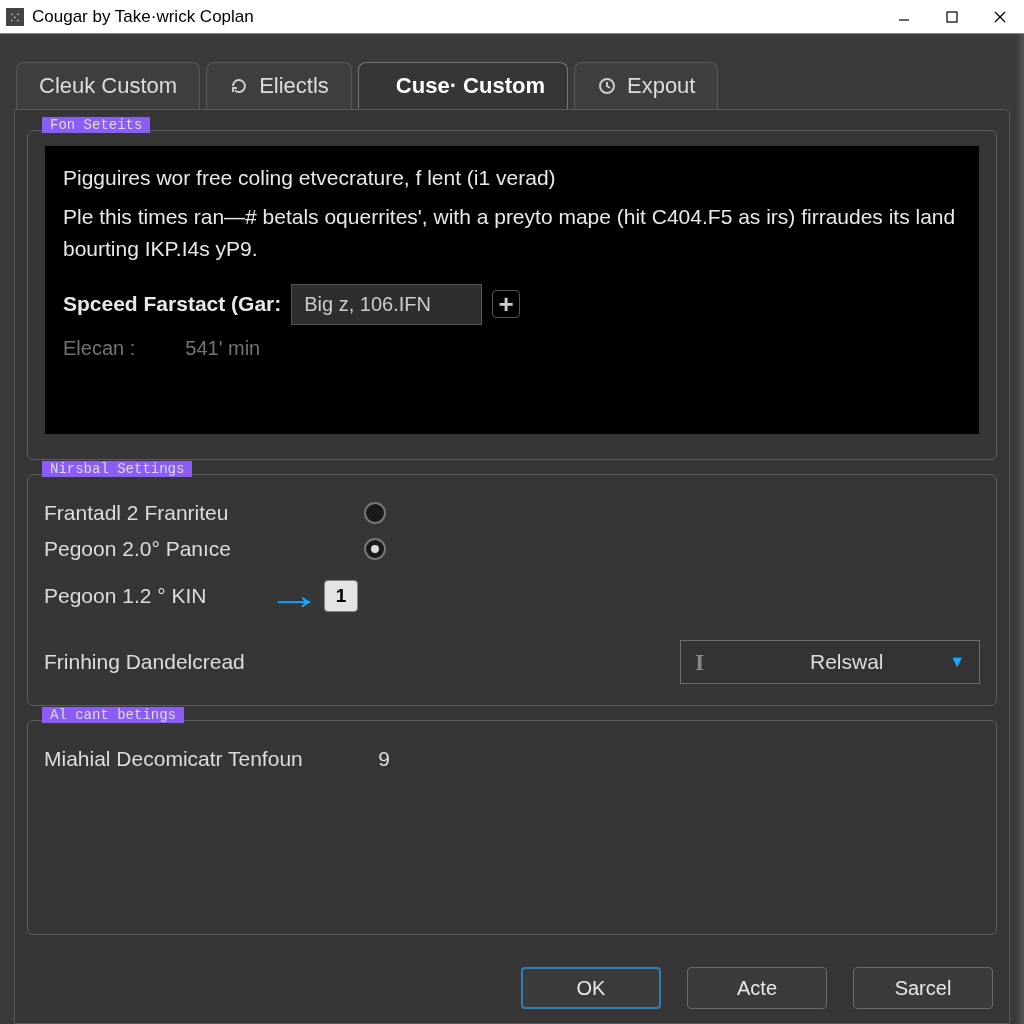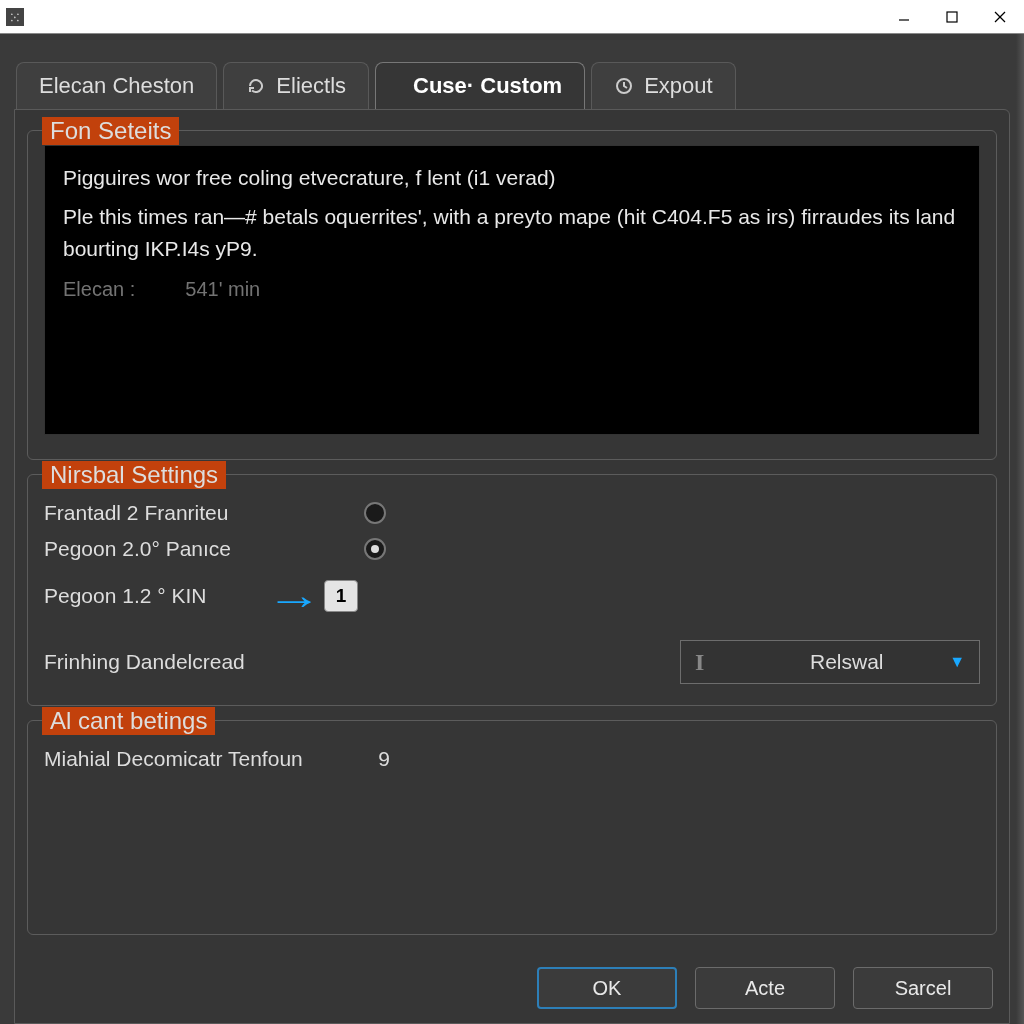--- a/index.html
+++ b/index.html
@@ -18,21 +18,21 @@
   
   .tabstrip { display: flex; gap: 6px; margin: 18px 2px 0 2px; }
   .tab { padding: 10px 22px; font-size: 22px; color: #ddd; border: 1px solid #595959; border-bottom: none; border-top-left-radius: 8px; border-top-right-radius: 8px; background: #3f3f3f; display: flex; align-items: center; gap: 10px; }
   .tab.active { color: #fff; font-weight: 600; background: #363636; border-color:#777;padding-left:37px; }
   .tab .tabicon { display:inline-flex; }
 
   .tabbody { border: 1px solid #5a5a5a; background:#363636; flex:1; padding: 6px 12px 12px 12px; overflow:hidden; position:relative; border-radius:0 6px 0 0;}
 
   
   .group { border: 1px solid #5c5c5c; border-radius: 6px; margin-top: 14px; position: relative; padding: 14px 16px 14px 16px; }
-  .group .legend { position:absolute; top:-14px; left:14px; background:#c2410c; padding: 0 8px; font-size:24px; color:#ddd; }
+  .group .legend { position:absolute; top:-14px; left:14px; background:#8b5cf6; padding: 0 8px; font-size:14px; color:#ddd;font-family:Liberation Mono, monospace; }
   .group1 { height: 330px; }
   .group2 { height: 232px; }
   .group3 { height: 215px; }
 
   .desc { background:#000; border:1px solid #333; padding: 16px 18px; font-size:21px; line-height:1.55; color:#e8e8e8; height: 290px; overflow:hidden; }
   .desc .row-inline { display:flex; align-items:center; gap:10px; margin-top:18px; }
   .desc .lbl { font-weight:600; font-size:21px; }
   .desc .valbox { background:#2e2e2e; border:1px solid #555; padding:4px 50px 4px 12px; font-size:20px; color:#ccc; }
   .desc .plus { width:28px;height:28px;display:flex;align-items:center;justify-content:center;color:#ccc;font-size:26px;font-weight:bold;border:1px solid #555;border-radius:4px; }
   .desc .faint { color:#737373; margin-top:8px; font-size:20px;}
@@ -44,31 +44,32 @@
   .radio.sel::after{content:"";width:8px;height:8px;border-radius:50%;background:#ddd;display:block;}
   .spin { width:34px;height:32px;background:#e4e4e4;border:1px solid #888;border-radius:4px;display:flex;align-items:center;justify-content:center;color:#000;font-size:19px;font-weight:600; }
   .arrow { color:#19a8ff; font-size:40px; font-weight:bold; margin-right:10px; transform:scaleX(1.4); }
 
   .dropdown { margin-left:auto; min-width:300px; height:44px; border:1px solid #6d6d6d; background:#333; display:flex; align-items:center; padding:0 14px; font-size:21px; color:#ddd; }
   .dropdown .ibeam { font-family:serif; font-size:24px; color:#888; margin-right:40px; font-weight:bold;}
   .dropdown .dval { flex:1; text-align:center; }
   .dropdown .chev { color:#19a8ff; font-size:16px; }
 
   
-  .footer { position:absolute; right:16px; bottom:14px; display:flex; gap:18px; }
+  .footer { position:absolute; right:16px; bottom:14px; display:flex; gap:26px; }
   .btn { min-width:140px; height:42px; border:1px solid #6b6b6b; background:#3b3b3b; color:#e8e8e8; font-size:20px; display:flex; align-items:center; justify-content:center; border-radius:4px; }
   .btn.primary { border:2px solid #2d7fb8; }
 
   .edge-right { position:absolute; right:0; top:34px; bottom:0; width:8px; background:linear-gradient(to right,#3a3a3a,#555); }
 </style>
 </head>
 <body>
 
 <div class="titlebar">
   <div class="appicon">⁙</div>
+  <div class="title">Cougar by Take·wrick Coplan</div>
   <div class="winbtns">
     <div class="winbtn">
         <svg width="14" height="14">
           <line x1="2" y1="10" x2="12" y2="10"></line>
         </svg>
       </div>
     <div class="winbtn">
         <svg width="14" height="14">
           <rect x="2" y="2" width="10" height="10"></rect>
         </svg>
@@ -79,21 +80,21 @@
           <line x1="12" y1="2" x2="2" y2="12"></line>
         </svg>
       </div>
   </div>
 </div>
 
 <div class="client">
 
   <div class="tabstrip">
     <div class="tab">
-      <span>Elecan Cheston</span>
+      <span>Cleuk Custom</span>
     </div>
     <div class="tab">
       <span class="tabicon">
           <svg width="20" height="20" viewBox="0 0 20 20">
             <path d="M4 10a6 6 0 1 1 2 4.5" fill="none" stroke="#ccc" stroke-width="2"></path>
             <path d="M4 16v-4h4" fill="none" stroke="#ccc" stroke-width="2"></path>
           </svg>
         </span>
       <span>Eliectls</span>
     </div>
@@ -111,20 +112,25 @@
     </div>
   </div>
 
   <div class="tabbody">
 
     <div class="group group1">
       <div class="legend">Fon Seteits</div>
       <div class="desc">
         <div style="">Pigguires wor free coling etvecrature, f lent (i1 verad)</div>
         <div style="margin-top:6px;">Ple this times ran—# betals oquerrites', with a preyto mape (hit C404.F5 as irs) firraudes its land bourting IKP.I4s yP9.</div>
+        <div class="row-inline">
+          <span class="lbl">Spceed Farstact (Gar:</span>
+          <span class="valbox">Big z, 106.IFN</span>
+          <span class="plus">+</span>
+        </div>
         <div class="row-inline faint">
           <span>Elecan :</span>
           <span style="margin-left:40px;">541' min</span>
         </div>
       </div>
     </div>
 
     <div class="group group2">
       <div class="legend">Nirsbal Settings</div>
 

